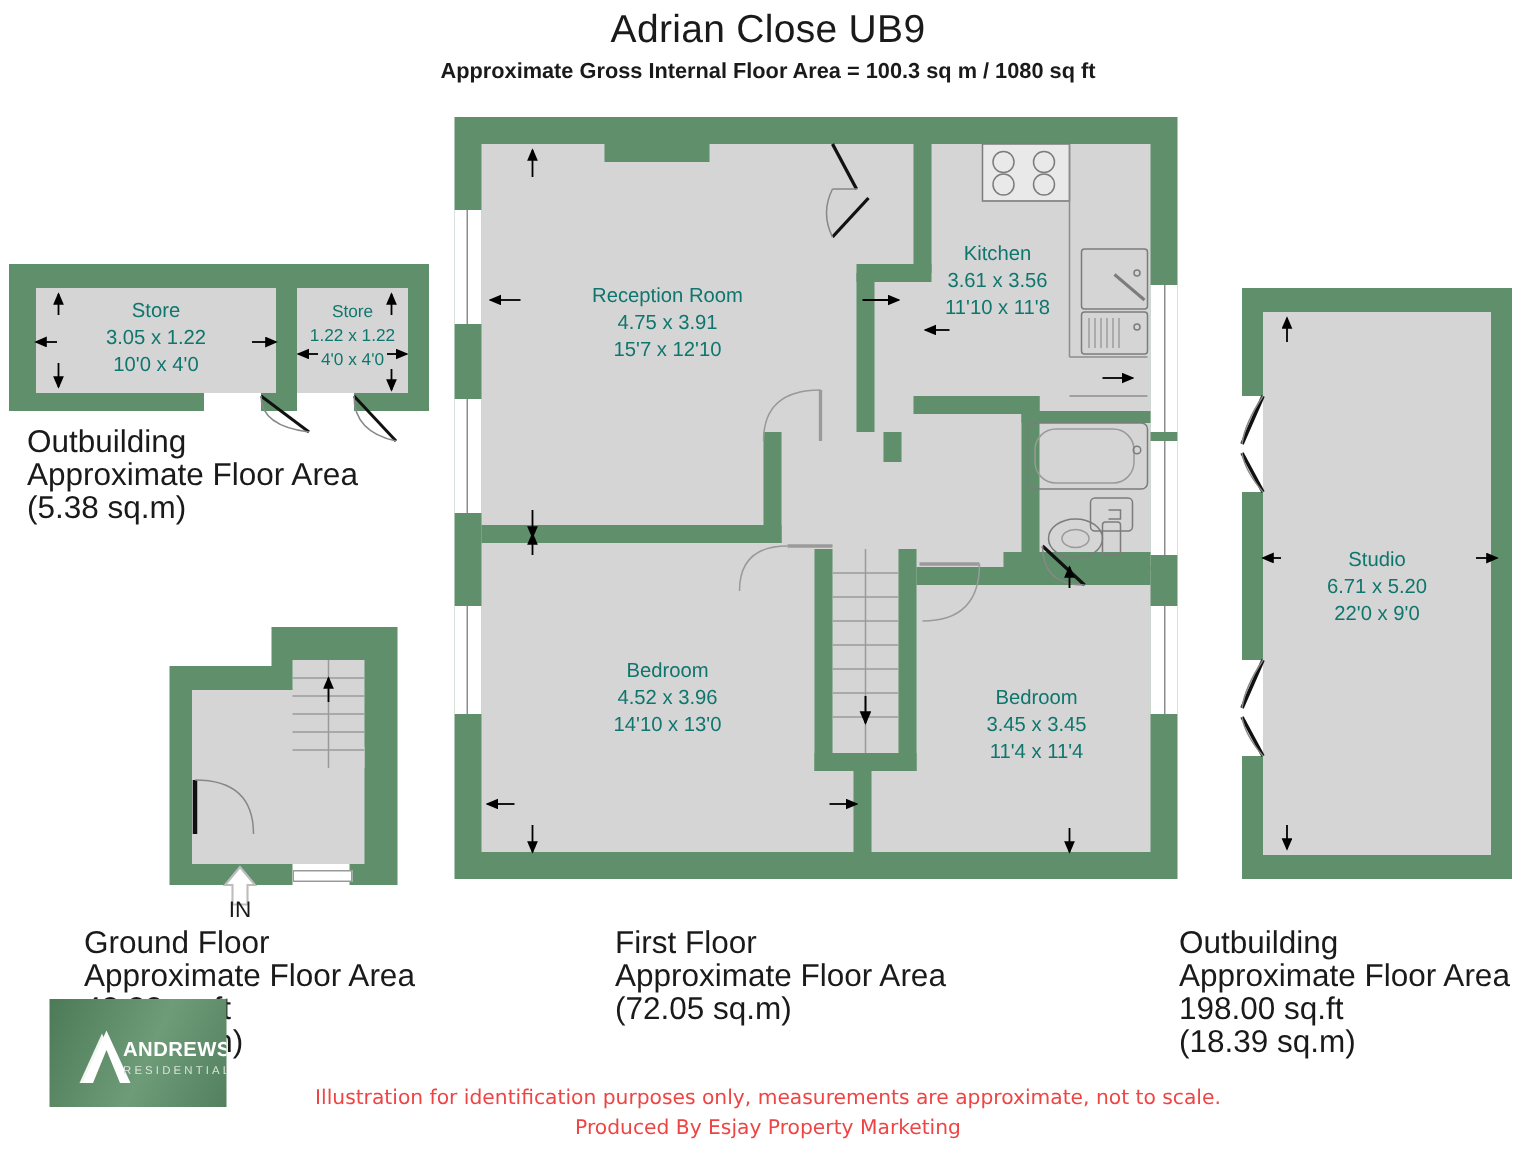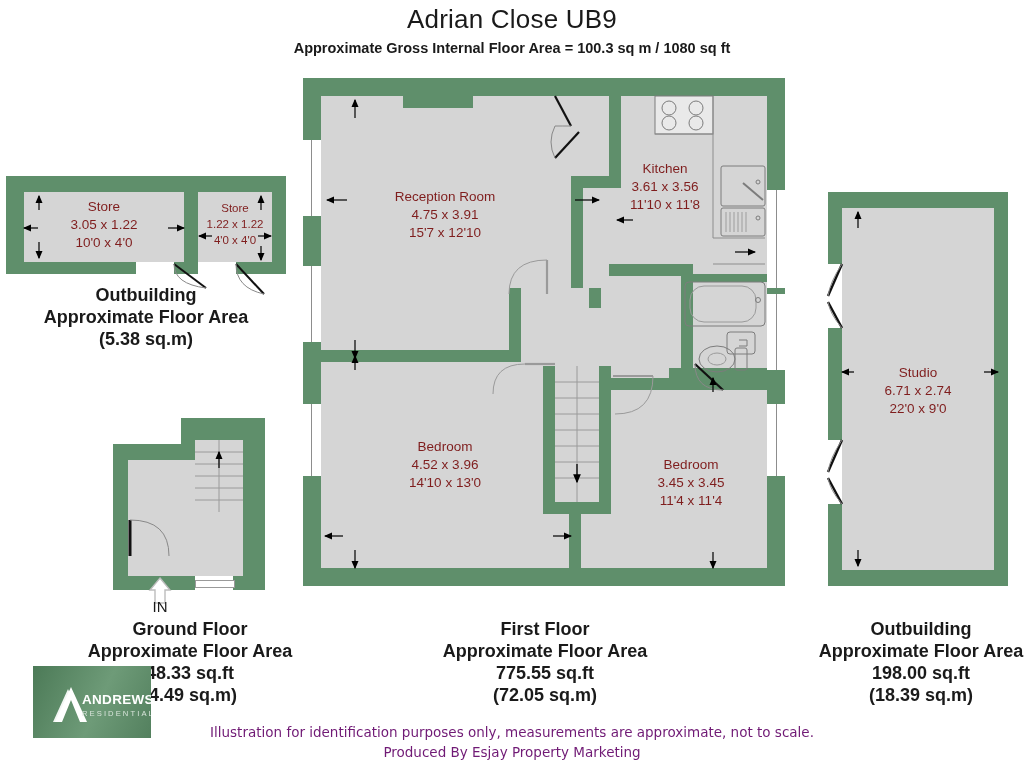--- a/index.html
+++ b/index.html
@@ -22,36 +22,36 @@
   }
 
   
   .wall{background:#5f8f6b;}
   .floor{background:#d5d5d5;}
   .white{background:#ffffff;}
   .thinline{background:#8d8d8d;}
 
   
   .caption{
-    text-align:center;font-size:18px;line-height:22px;font-weight:700;
+    text-align:left;font-size:21px;line-height:22px;font-weight:400;
   }
   .caption div{white-space:nowrap;}
 
   
   .roomlabel{
     text-align:center;font-size:13.5px;line-height:18px;
-    white-space:nowrap;color:#7f1d1d;
+    white-space:nowrap;color:#0f766e;
   }
   .roomlabel .nm{font-size:13.5px;}
   svg{display:block;overflow:visible;}
 
   
   #footer{
     left:0;top:722px;width:1024px;text-align:center;
-    font-size:13.5px;line-height:20px;color:#701a75;
+    font-size:13.5px;line-height:20px;color:#ef4444;
     font-family:"DejaVu Sans",sans-serif;
   }
   
   #logo{
     left:33px;top:666px;width:118px;height:72px;
     background:linear-gradient(115deg,#4c7a57 0%,#6e9b78 55%,#53805e 100%);
     overflow:hidden;
   }
   #logo .lg-txt{
     position:absolute;left:49px;top:26px;color:#fff;
@@ -313,21 +313,20 @@
     <div class="abs roomlabel" style="left:318px;top:378px;width:140px;">
       <div class="nm">Bedroom</div>
       <div>3.45 x 3.45</div>
       <div>11'4 x 11'4</div>
     </div>
   </div>
 
   <div class="abs caption" style="left:410px;top:618px;width:270px;">
     <div>First Floor</div>
     <div>Approximate Floor Area</div>
-    <div>775.55 sq.ft</div>
     <div>(72.05 sq.m)</div>
   </div>
 
   <div class="abs" style="left:828px;top:192px;width:180px;height:360px;">
     <div class="abs wall" style="left:0;top:0;width:180px;height:394px;"></div>
     <div class="abs floor" style="left:14px;top:16px;width:152px;height:362px;"></div>
 
     <div class="abs white" style="left:0;top:72px;width:14px;height:64px;"></div>
     <div class="abs white" style="left:0;top:248px;width:14px;height:64px;"></div>
 
@@ -344,21 +343,21 @@
       <path d="M74,312 Q62,298 60,286" stroke="#888" stroke-width="1" fill="none"></path>
 
       <line x1="90" y1="36" x2="90" y2="20" stroke="#000" stroke-width="1.2" marker-end="url(#ah)"></line>
       <line x1="90" y1="358" x2="90" y2="374" stroke="#000" stroke-width="1.2" marker-end="url(#ah)"></line>
       <line x1="86" y1="180" x2="74" y2="180" stroke="#000" stroke-width="1.2" marker-end="url(#ah)"></line>
       <line x1="216" y1="180" x2="230" y2="180" stroke="#000" stroke-width="1.2" marker-end="url(#ah)"></line>
     </svg>
 
     <div class="abs roomlabel" style="left:18px;top:172px;width:144px;">
       <div class="nm">Studio</div>
-      <div>6.71 x 2.74</div>
+      <div>6.71 x 5.20</div>
       <div>22'0 x 9'0</div>
     </div>
   </div>
 
   <div class="abs caption" style="left:786px;top:618px;width:270px;">
     <div>Outbuilding</div>
     <div>Approximate Floor Area</div>
     <div>198.00 sq.ft</div>
     <div>(18.39 sq.m)</div>
   </div>

